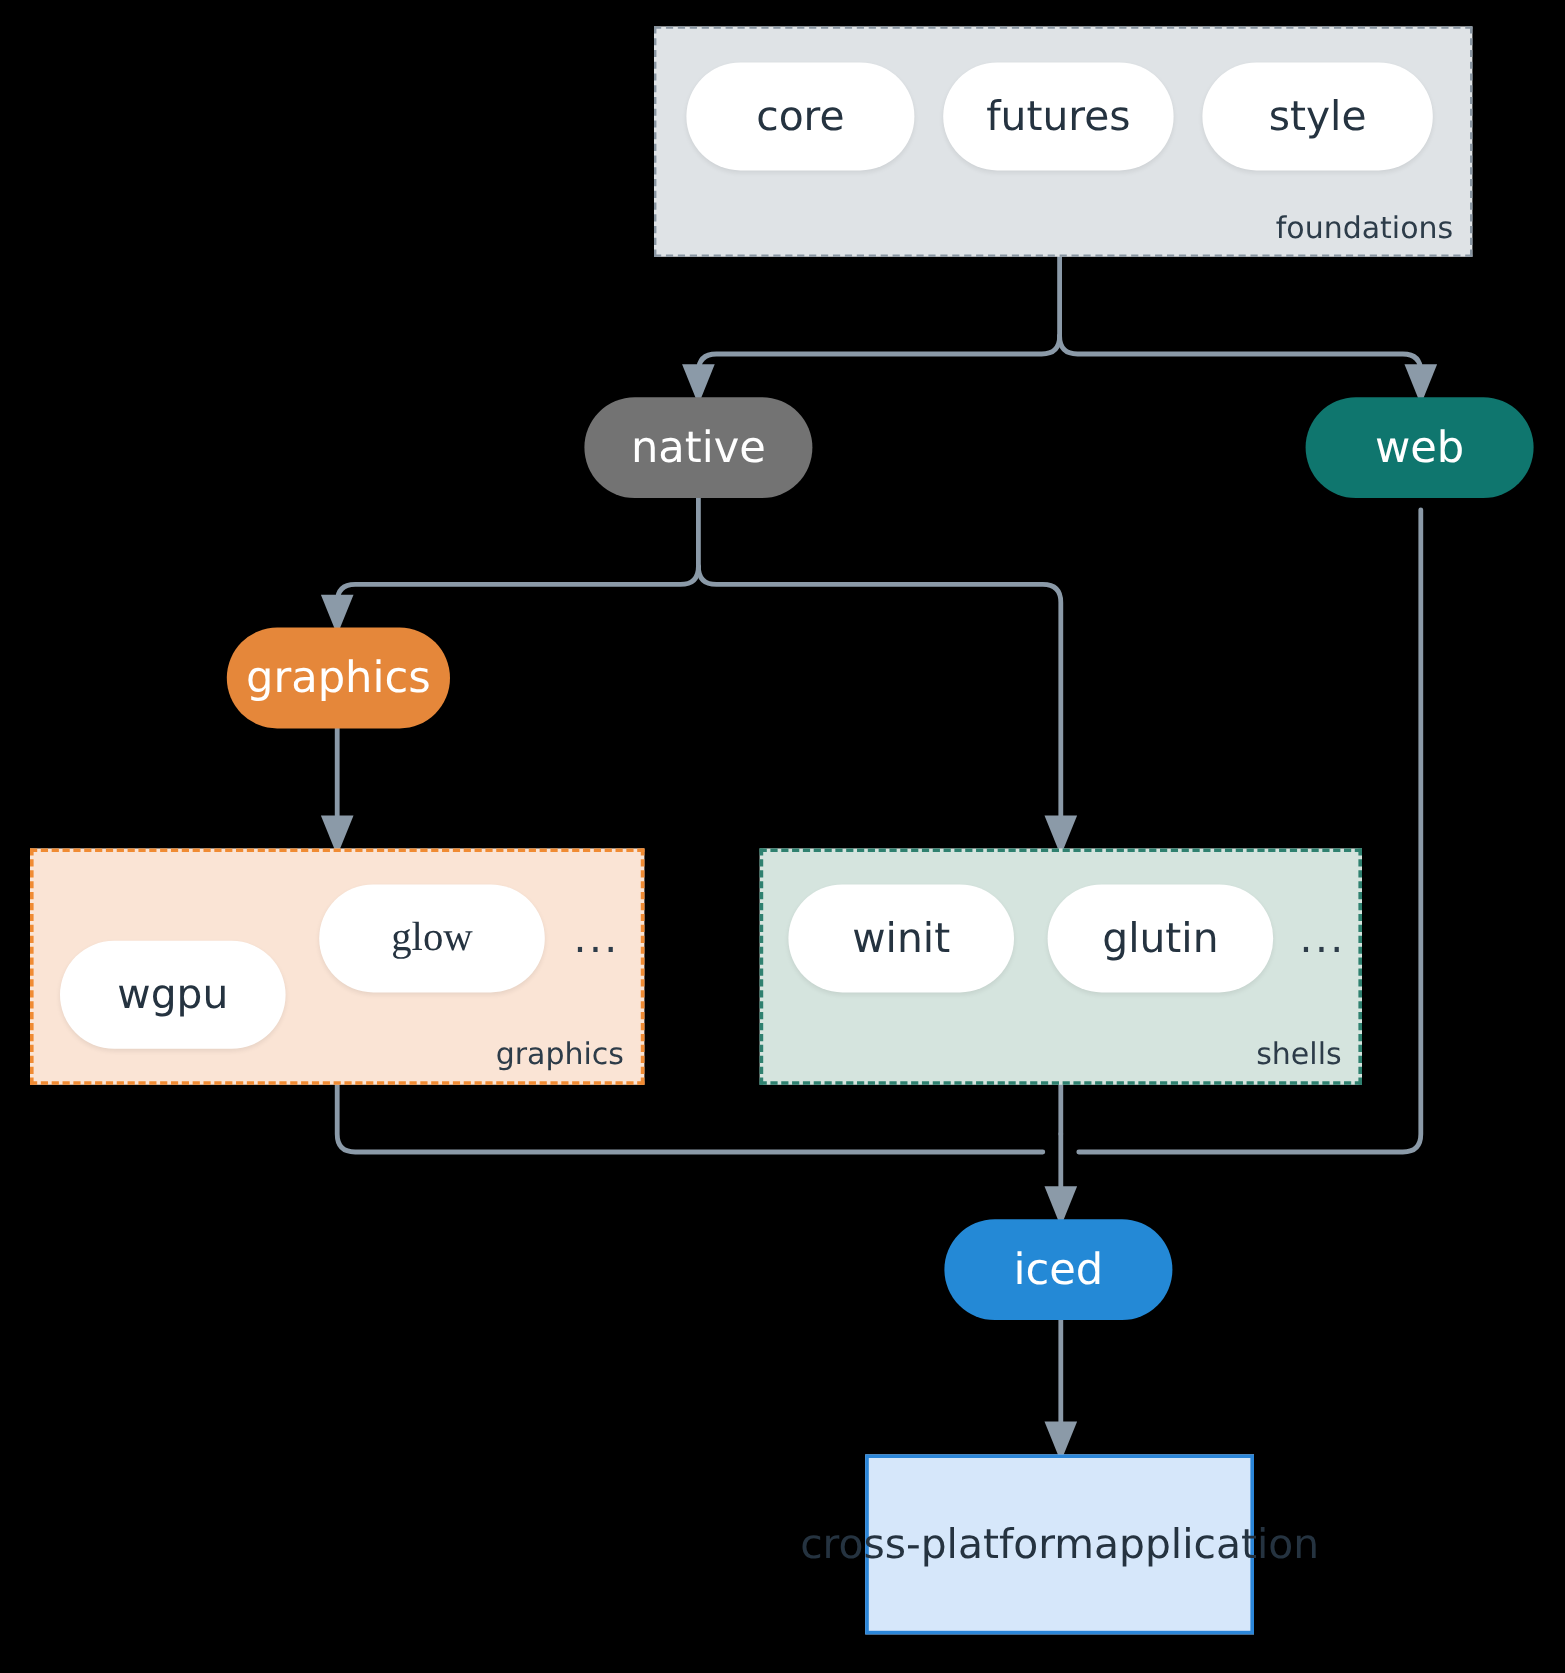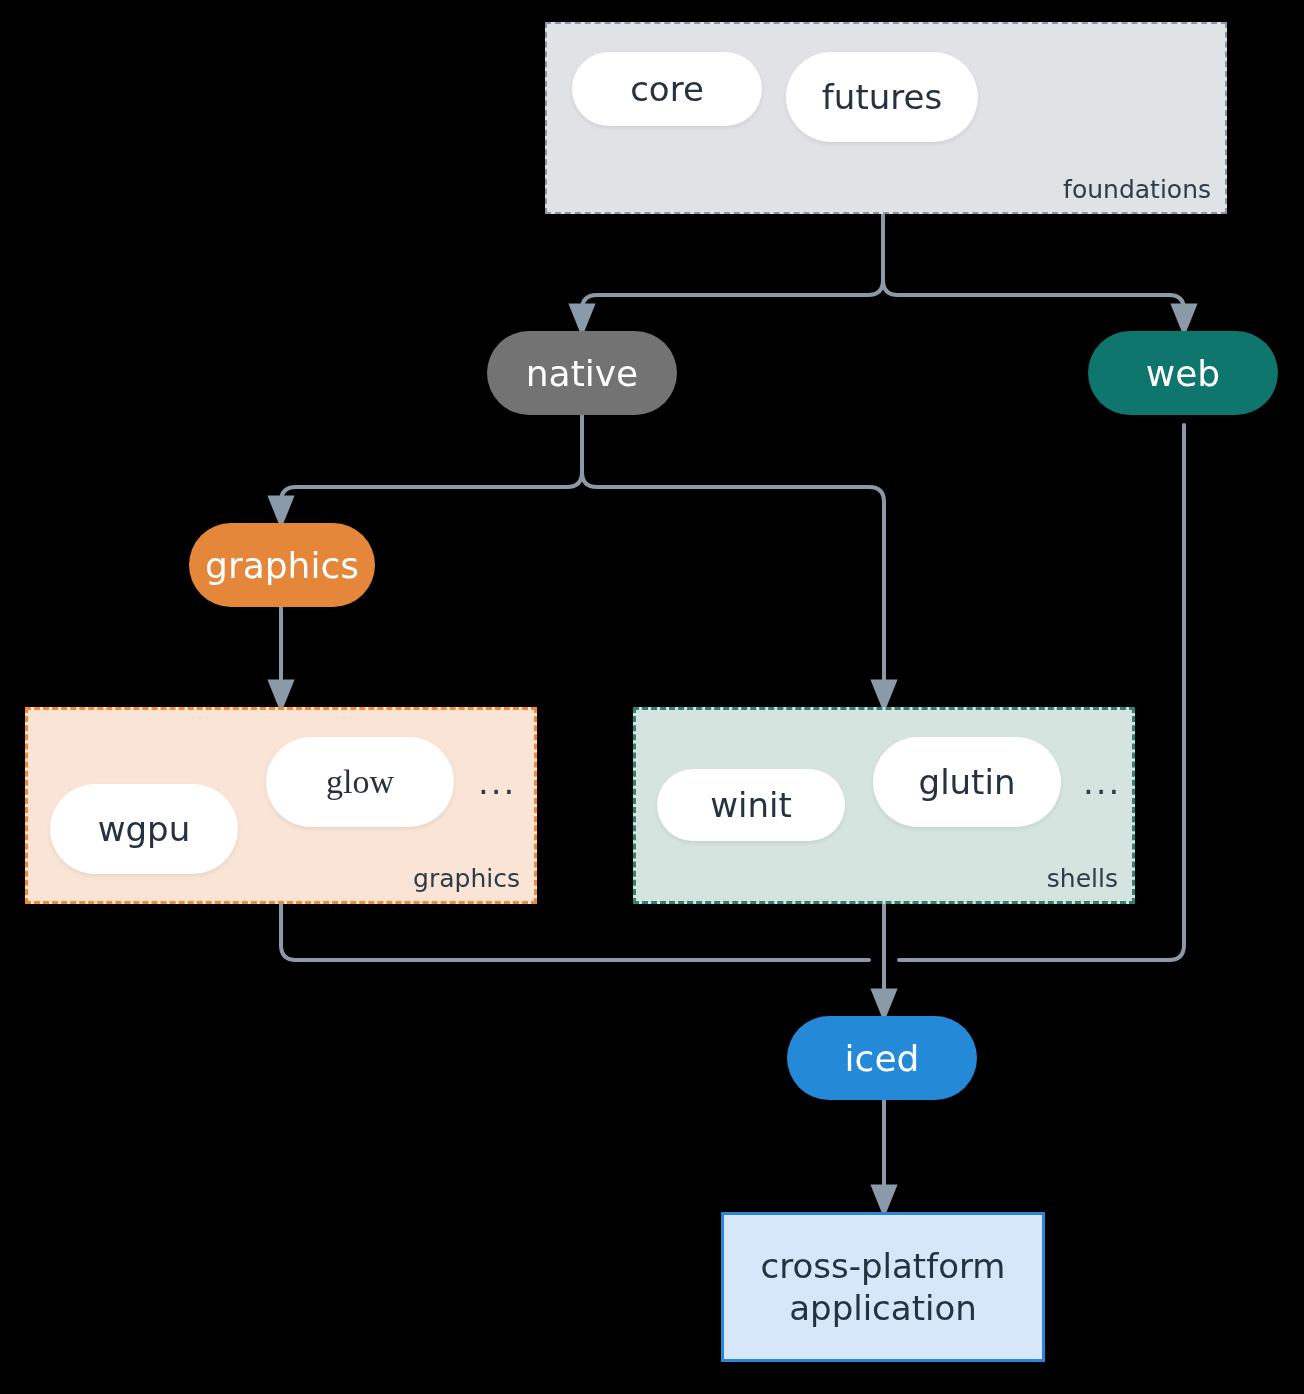--- a/index.html
+++ b/index.html
@@ -70,21 +70,21 @@
   .node-stadium {
     border-radius: 999px;
     font-size: 36px;
     color: #ffffff;
   }
   .node-rect {
     font-size: 34px;
     color: #253340;
     line-height: 1.25;
     text-align: center;
-    flex-direction: column;
+    flex-direction: row;
   }
 </style>
 </head>
 <body>
 
 <div id="diagram">
 
   <svg id="edges" viewBox="0 0 1304 1394" xmlns="http://www.w3.org/2000/svg">
     <defs>
       <marker id="arrow" markerWidth="10" markerHeight="10" refX="5.2" refY="4" orient="auto" markerUnits="strokeWidth">
@@ -120,28 +120,29 @@
   <div class="cluster" style="left:25px; top:707px; width:512px; height:197px;
               background:#fae4d5; border:3px dashed #f08b33;">
     <span class="cluster-label">graphics</span>
   </div>
 
   <div class="cluster" style="left:633px; top:707px; width:502px; height:197px;
               background:#d5e4de; border:3px dashed #2f8170;">
     <span class="cluster-label">shells</span>
   </div>
 
-  <div class="chip" style="left:572px; top:52px; width:190px; height:74px;">core</div>
+  <div class="chip" style="left:572px; top:52px; width:190px; height:90px;">core</div>
   <div class="chip" style="left:786px; top:52px; width:192px; height:90px;">futures</div>
+  <div class="chip" style="left:1002px; top:52px; width:192px; height:90px;">style</div>
 
   <div class="chip" style="left:50px; top:737px; width:188px; height:90px;margin-top:47px;">wgpu</div>
   <div class="chip" style="left:266px; top:737px; width:188px; height:90px;font-family:Liberation Serif, serif;">glow</div>
   <div class="ellipsis" style="left:478px; top:765px;">...</div>
 
-  <div class="chip" style="left:657px; top:737px; width:188px; height:72px;margin-top:32px;">winit</div>
+  <div class="chip" style="left:657px; top:737px; width:188px; height:90px;">winit</div>
   <div class="chip" style="left:873px; top:737px; width:188px; height:90px;">glutin</div>
   <div class="ellipsis" style="left:1083px; top:765px;">...</div>
 
   <div class="node node-stadium" style="left:487px; top:331px; width:190px; height:84px; background:#737373;">native</div>
 
   <div class="node node-stadium" style="left:1088px; top:331px; width:190px; height:84px; background:#0f766e;">web</div>
 
   <div class="node node-stadium" style="left:189px; top:523px; width:186px; height:84px; background:#e5873a;">graphics</div>
 
   <div class="node node-stadium" style="left:787px; top:1016px; width:190px; height:84px; background:#2489d6;">iced</div>

